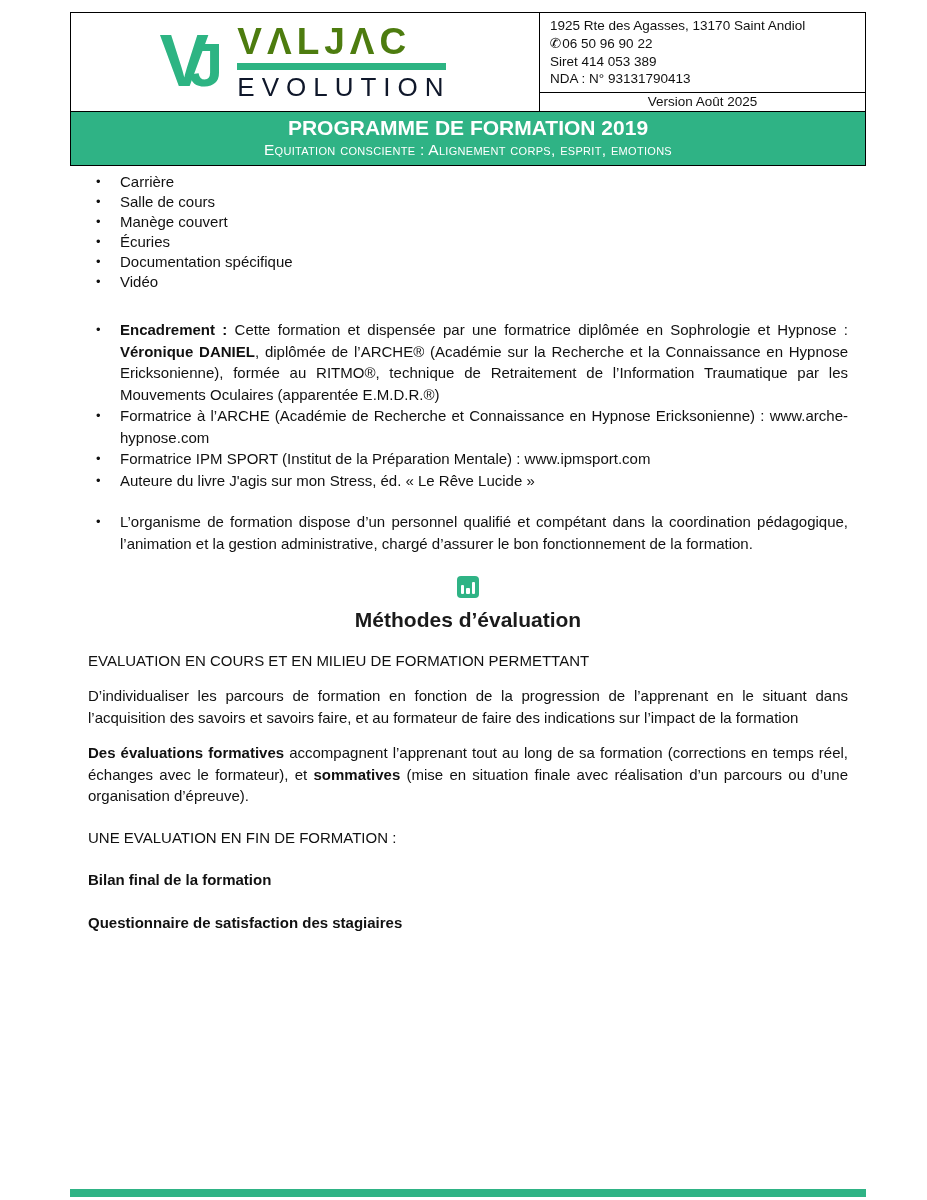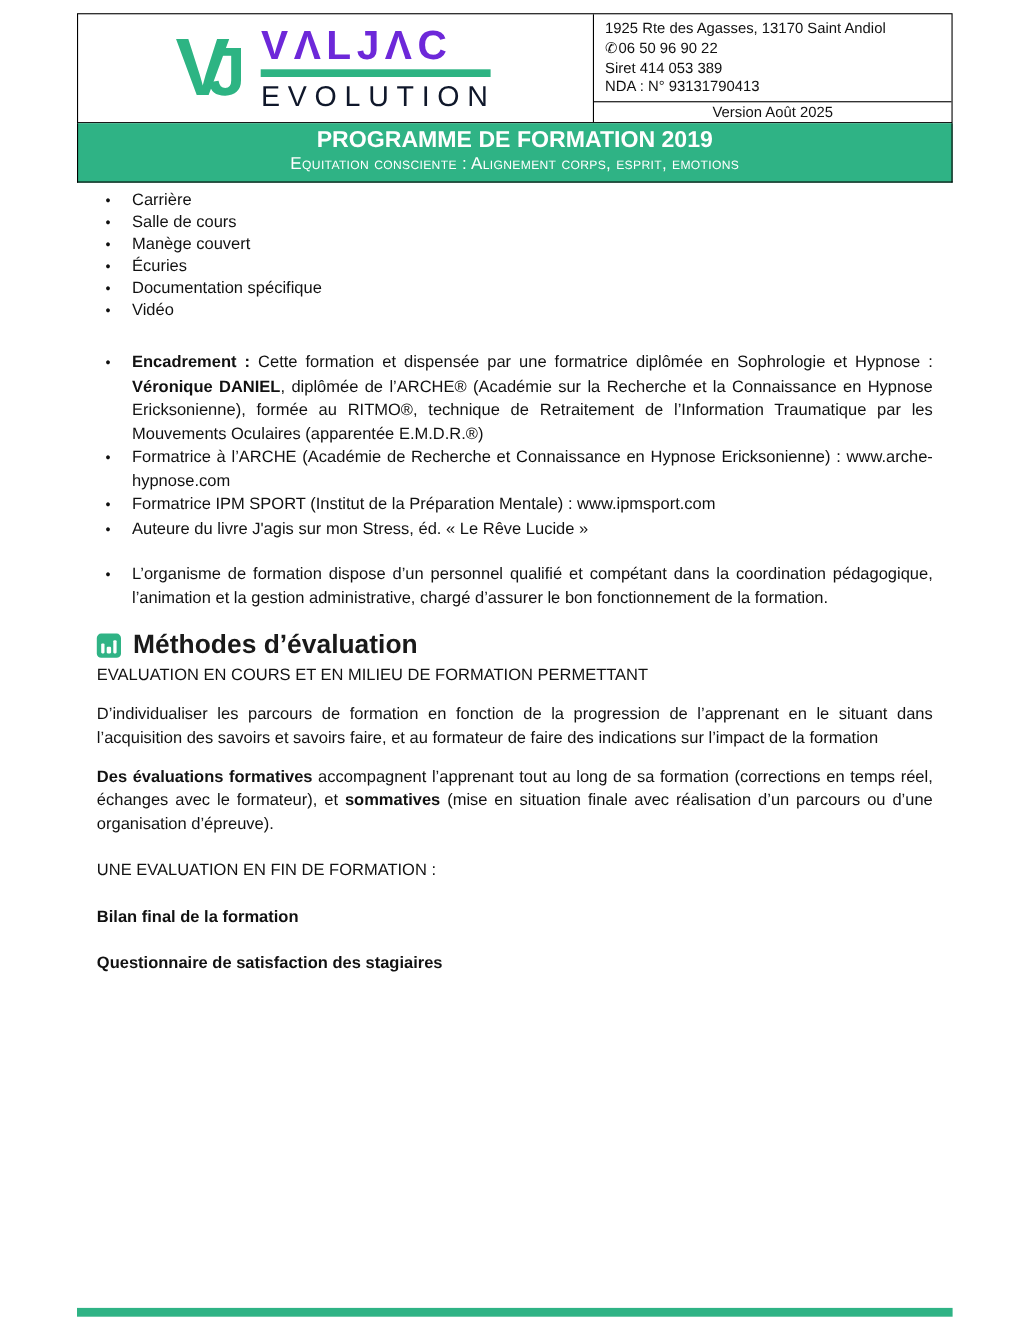--- a/index.html
+++ b/index.html
@@ -20,21 +20,21 @@
   .header-table { display: flex; border: 1.5px solid #000; }
   .logo-cell {
     width: 468px; display: flex; align-items: center; justify-content: center;
     gap: 14px; padding: 6px 0 8px;
   }
   .monogram { position: relative; line-height: 1; color: #2db483; white-space: nowrap; }
   .mono-v { font-size: 74px; font-weight: 800; letter-spacing: -4px; }
   .mono-j { font-size: 62px; font-weight: 800; margin-left: -16px; }
   .logo-text { display: flex; flex-direction: column; align-items: stretch; }
   .logo-name {
-    color: #6d28d9; font-size: 37px; font-weight: 700;
+    color: #4d7c0f; font-size: 37px; font-weight: 700;
     letter-spacing: 5px; line-height: 1.0;
   }
   .logo-bar { height: 7px; background: #2db483; margin: 3px 0 4px; width: 98%; }
   .logo-tagline {
     color: #0f172a; font-size: 26px; font-weight: 400;
     letter-spacing: 7px; line-height: 1.0;
   }
   .info-col { flex: 1; display: flex; flex-direction: column; border-left: 1.5px solid #000; }
   .info-block { flex: 1; padding: 4px 8px 4px 10px; font-size: 13.5px; line-height: 1.32; }
   .info-line { white-space: nowrap; }
@@ -70,22 +70,23 @@
   .facilities { margin-bottom: 27px; }
   .facilities li { line-height: 20px; }
   .team-list { margin-bottom: 20px; }
   .team-list li { text-align: justify; }
   .organisme-list { margin-bottom: 22px; }
   .organisme-list li { text-align: justify; }
   b, .b { font-weight: 700; }
 
   .section-heading {
     display: flex; align-items: center; gap: 11px;
-    font-size: 24px; font-weight: 600; color: #1a1a1a;
-    margin: 0 0 5px 0;
+    font-size: 21px; font-weight: 600; color: #1a1a1a;
+    margin: 0 0 19px 0;
+    flex-direction: column;
   }
   .chart-icon {
     width: 22px; height: 22px; background: #2fb385; border-radius: 4px;
     display: inline-flex; align-items: flex-end; justify-content: center;
     gap: 2px; padding: 4px 3px;
   }
   .chart-icon i { display: block; width: 3.5px; background: #fff; border-radius: 1px; }
   .chart-icon .bar1 { height: 9px; }
   .chart-icon .bar2 { height: 6px; }
   .chart-icon .bar3 { height: 12px; }

